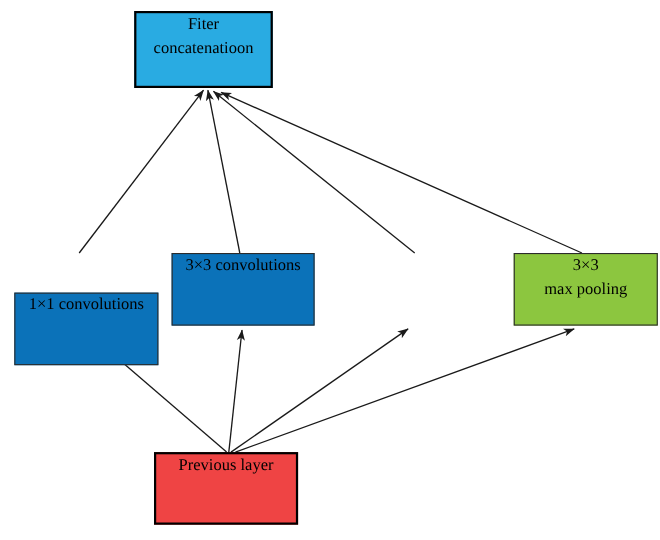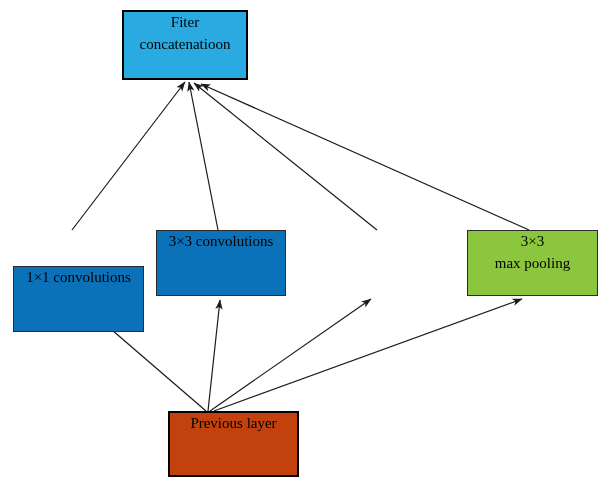--- a/index.html
+++ b/index.html
@@ -76,17 +76,17 @@
   <div id="node-conv3x3" class="node thin" style="background-color: rgb(11, 114, 185);">
     <span class="label">3×3 convolutions</span>
   </div>
 
 
   <div id="node-maxpool" class="node thin" style="background-color: rgb(140, 198, 63);">
     <span class="label">3×3
 max pooling</span>
   </div>
 
-  <div id="node-previous" class="node thick" style="background-color: #c2410c; margin-left: 28px;">
+  <div id="node-previous" class="node thick" style="background-color: #ef4444;">
     <span class="label">Previous layer</span>
   </div>
 
 </div>
 
 </body></html>

